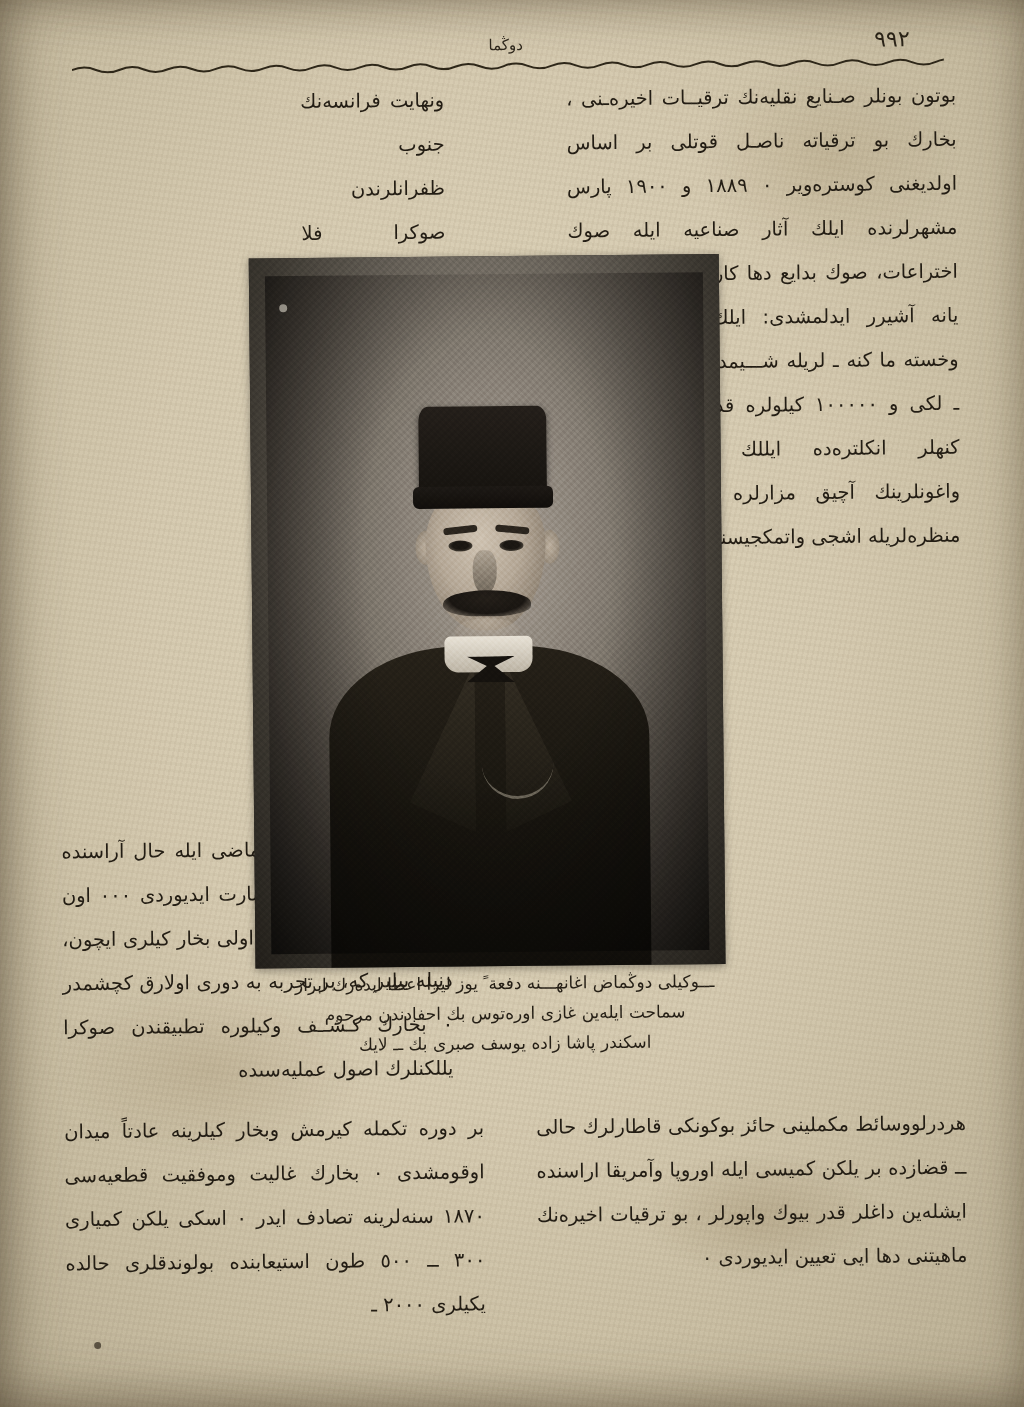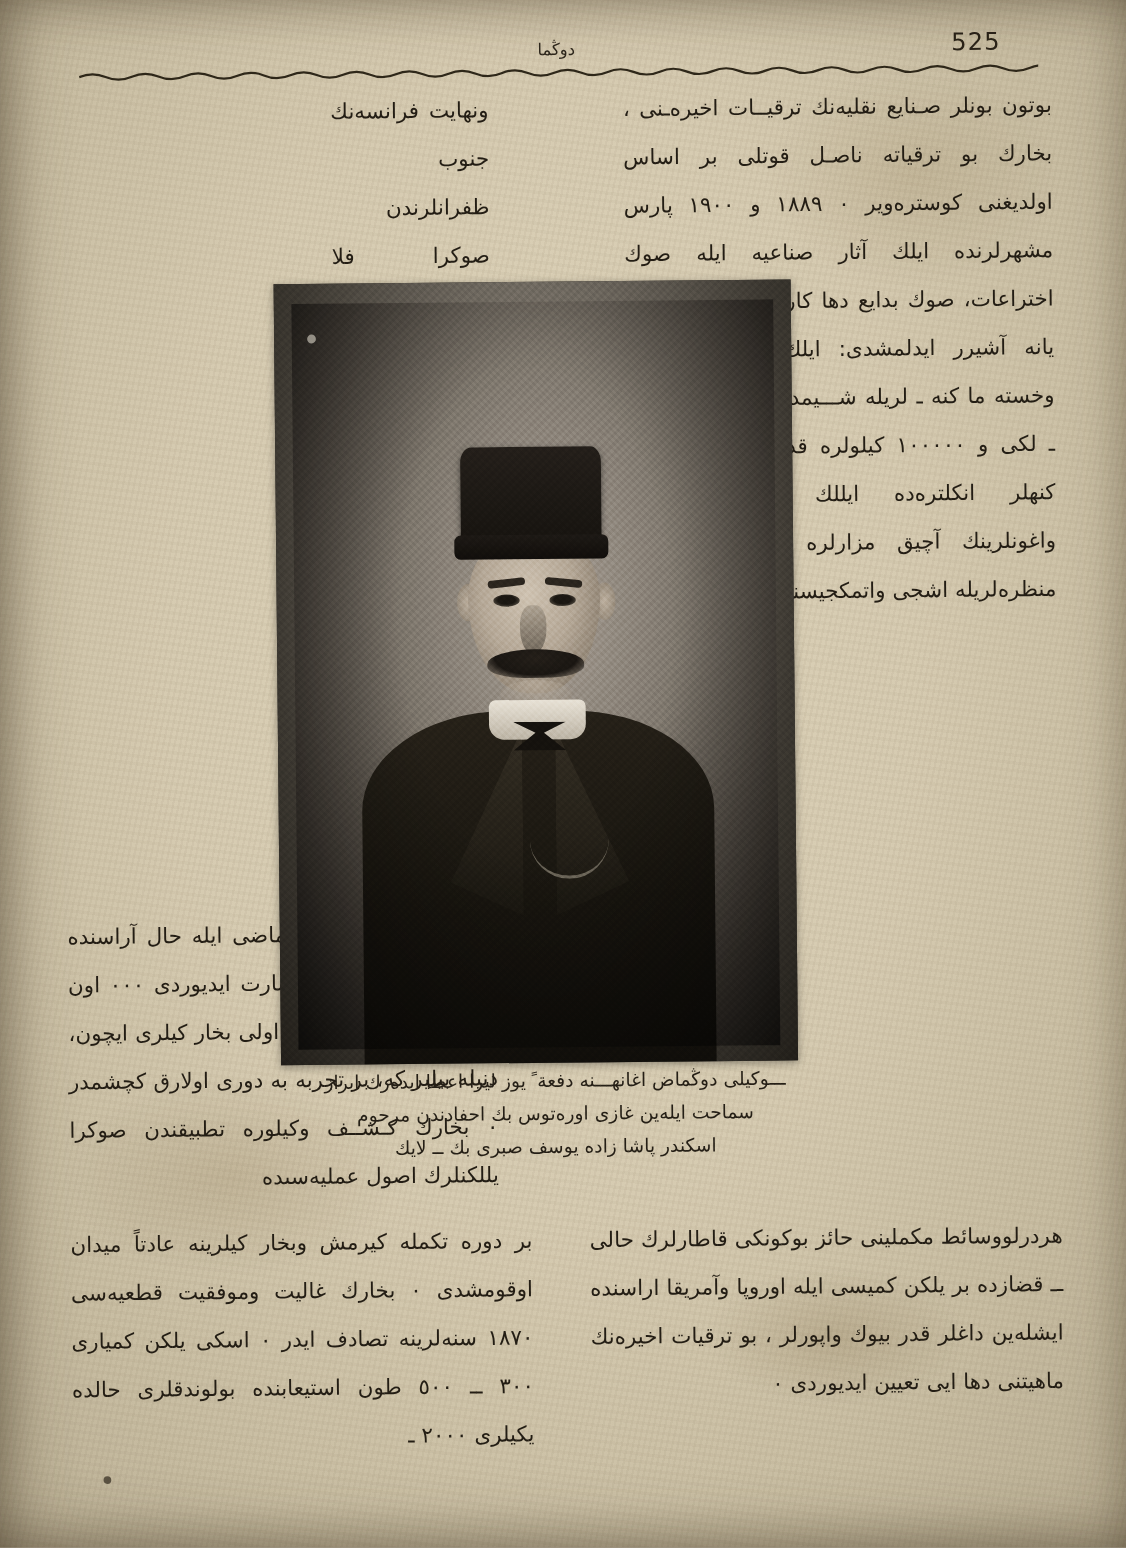--- a/index.html
+++ b/index.html
@@ -318,21 +318,21 @@
   <div class="paper"></div>
 
   <div class="stain" style="left:640px; top:1150px; width:240px; height:130px; background:radial-gradient(ellipse at 50% 50%, rgba(150,130,95,0.22), rgba(150,130,95,0) 70%);"></div>
   <div class="stain" style="left:60px; top:980px; width:300px; height:180px; background:radial-gradient(ellipse at 50% 50%, rgba(150,130,95,0.18), rgba(150,130,95,0) 72%);"></div>
   <div class="stain" style="left:700px; top:60px; width:260px; height:200px; background:radial-gradient(ellipse at 50% 50%, rgba(160,140,100,0.16), rgba(160,140,100,0) 72%);"></div>
 
   <div class="sheet">
 
     <div class="head">
       <div class="head-journal">دوڭما</div>
-      <div class="head-page">525</div>
+      <div class="head-page">٩٩٢</div>
       <div class="rule">
         <svg width="990" height="10" viewBox="0 0 990 10" preserveAspectRatio="none">
           <path d="M0 6 Q 12 1 24 6 T 48 6 T 72 6 T 96 6 T 120 6 T 144 6 T 168 6 T 192 6 T 216 6 T 240 6 T 264 6 T 288 6 T 312 6 T 336 6 T 360 6 T 384 6 T 408 6 T 432 6 T 456 6 T 480 6 T 504 6 T 528 6 T 552 6 T 576 6 T 600 6 T 624 6 T 648 6 T 672 6 T 696 6 T 720 6 T 744 6 T 768 6 T 792 6 T 816 6 T 840 6 T 864 6 T 888 6 T 912 6 T 936 6 T 960 6 T 984 6" fill="none" stroke="#2e2719" stroke-width="2"></path>
         </svg>
       </div>
     </div>
 
     <div class="col col-right">
       <p>بوتون بونلر صـنايع نقليەنك ترقيــات اخيرەـنى ، بخارك بو ترقياته ناصـل قوتلى بر اساس اولديغنى كوسترەوير ٠ ١٨٨٩ و ١٩٠٠ پارس مشهرلرنده ايلك آثار صناعيه ايله صوك اختراعات، صوك بدايع دها كارانه دينزمانده ويان يانه آشيرر ايدلمشدى: ايلك زمانلرك ناتوان وخسته ما كنه ـ لريله شـــيمديكى سكز اون تكر ـ لكى و ١٠٠٠٠٠ كيلولره قدر آغير ومهكل ما كنهلر انكلترەده ايللك ايشلەيهنشمندوفر واغونلرينك آچيق مزارلره بكز ەين سفيل منظرەلريله اشجى واتمكجيسنه وارنجەيه قــدر</p>
     </div>

